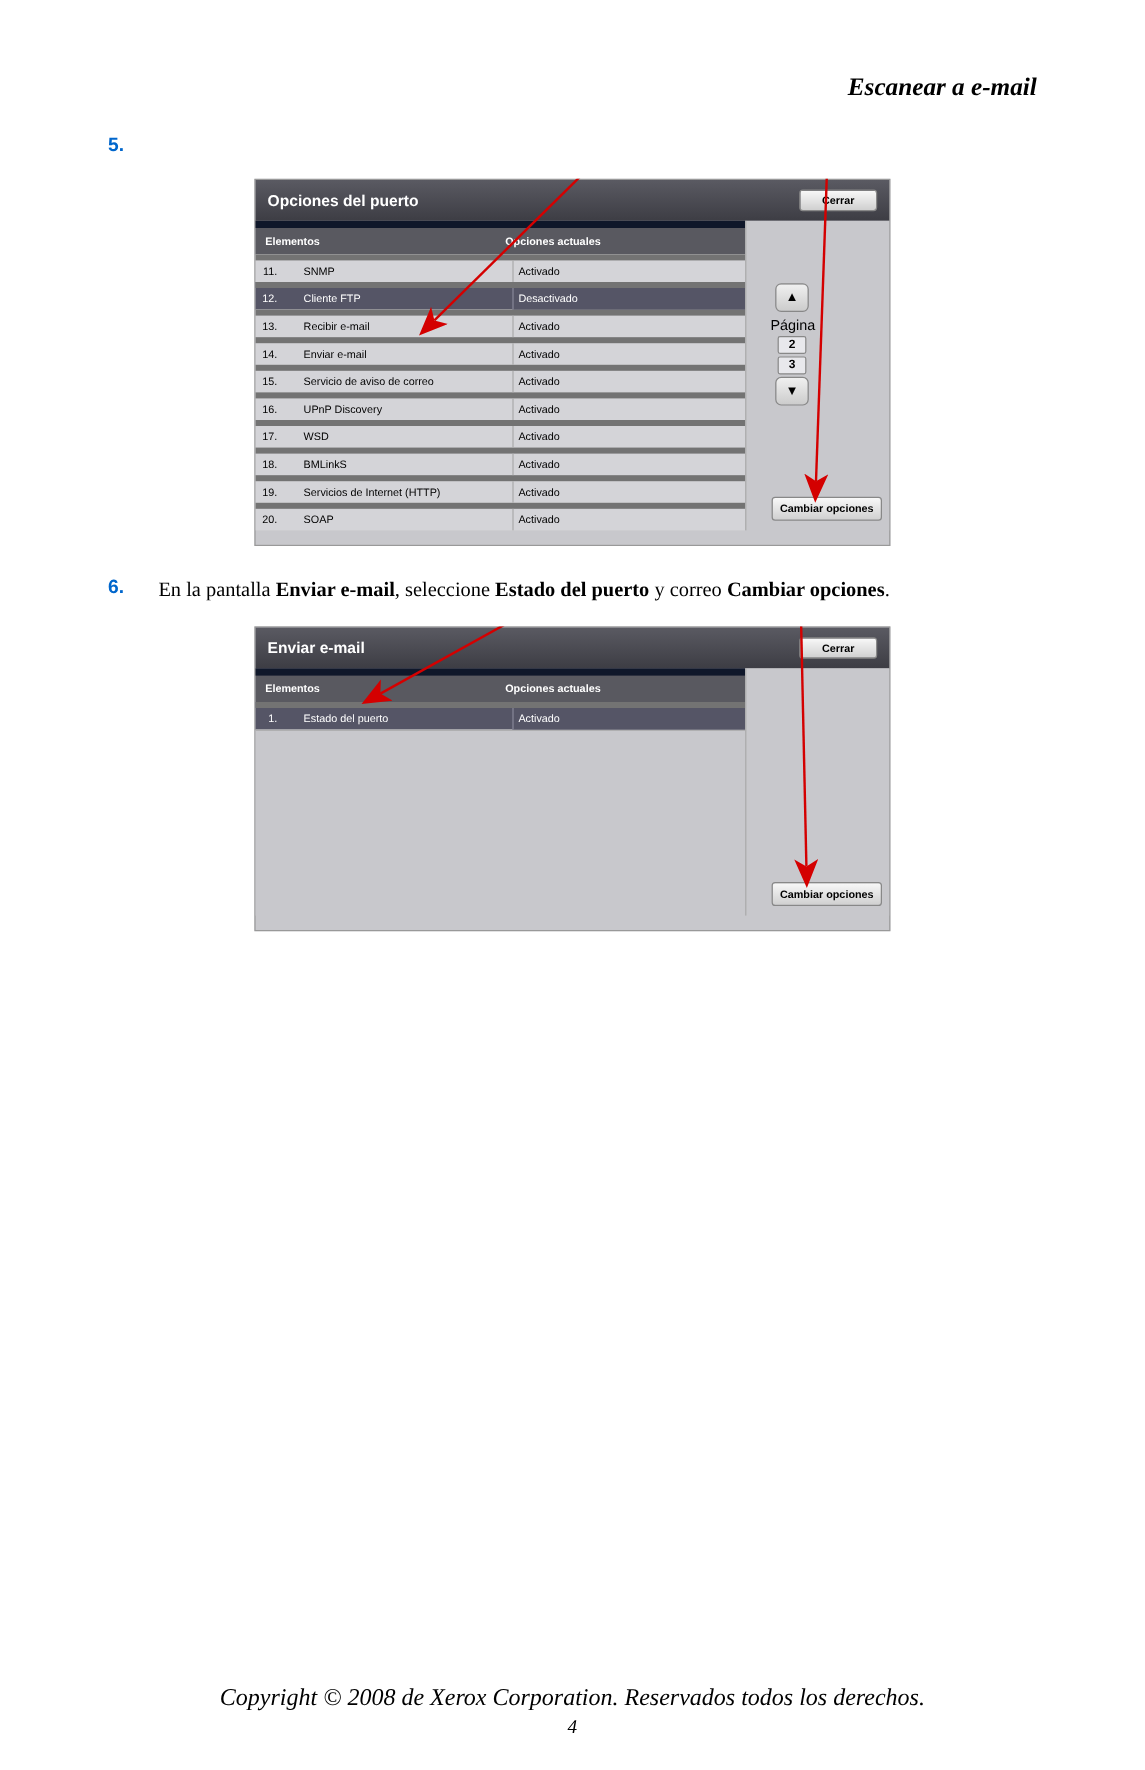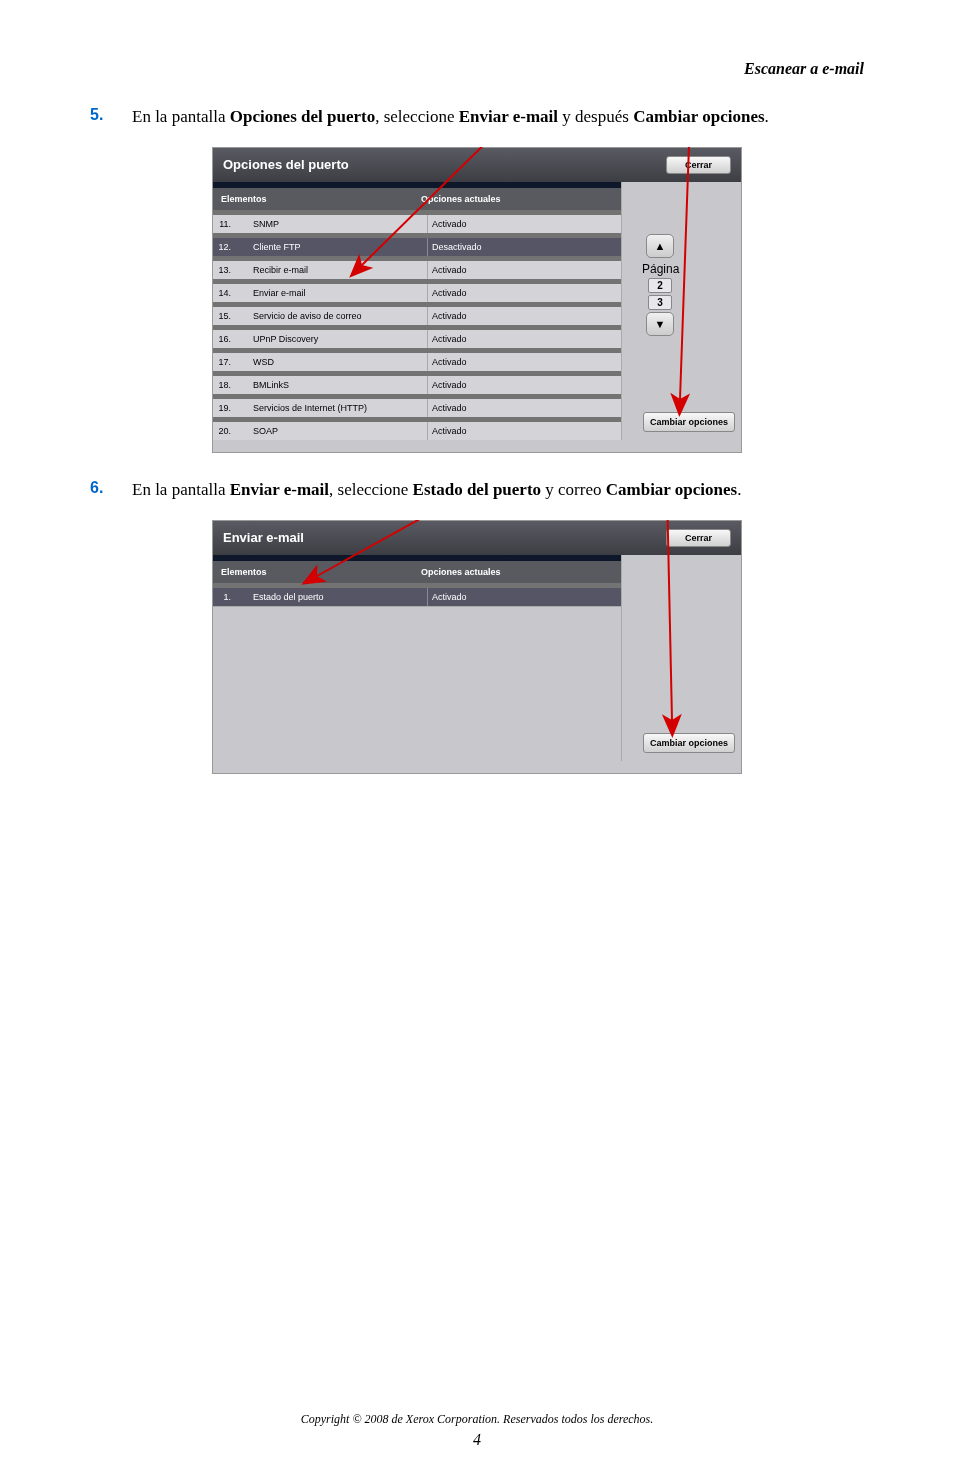--- a/index.html
+++ b/index.html
@@ -9,21 +9,21 @@
     background: #fff;
     font-family: "Times New Roman", Times, serif;
     color: #000;
     position: relative;
     padding: 60px 90px 40px 90px;
   }
   .page-header {
     text-align: right;
     font-style: italic;
     font-weight: bold;
-    font-size: 16px;
+    font-size: 21px;
     margin-bottom: 28px;
   }
   .step-block {
     display: flex;
     gap: 18px;
     margin-bottom: 10px;
   }
   .step-num {
     color: #0066cc;
     font-weight: bold;
@@ -137,42 +137,39 @@
     border-top:1px solid #aaa;
   }
   svg.arrow { position:absolute; top:0; left:0; pointer-events:none; }
   .footer {
     position: absolute;
     bottom: 48px;
     left: 0;
     width: 100%;
     text-align: center;
     font-style: italic;
-    font-size: 12px;
+    font-size: 20px;
   }
   .page-num {
     position: absolute;
     bottom: 26px;
     left: 0;
     width: 100%;
     text-align: center;
     font-style: italic;
     font-size: 16px;
   }
 </style>
 </head>
 <body>
 
 <div class="page-header">Escanear a e-mail</div>
 
 <div class="step-block">
   <div class="step-num">5.</div>
-  <div class="step-text">
-    <span>En la pantalla </span><b>Opciones del puerto</b><span>, seleccione </span><b>Enviar e-mail</b><span> y después </span><b>Cambiar opciones</b><span>.</span>
-  </div>
 </div>
 
 <div class="screenshot-wrap">
   <div class="screenshot">
     <div class="ss-titlebar">
       <span>Opciones del puerto</span>
       <span class="ss-cerrar">Cerrar</span>
     </div>
     <div class="ss-cols">
       <div class="ss-left">

